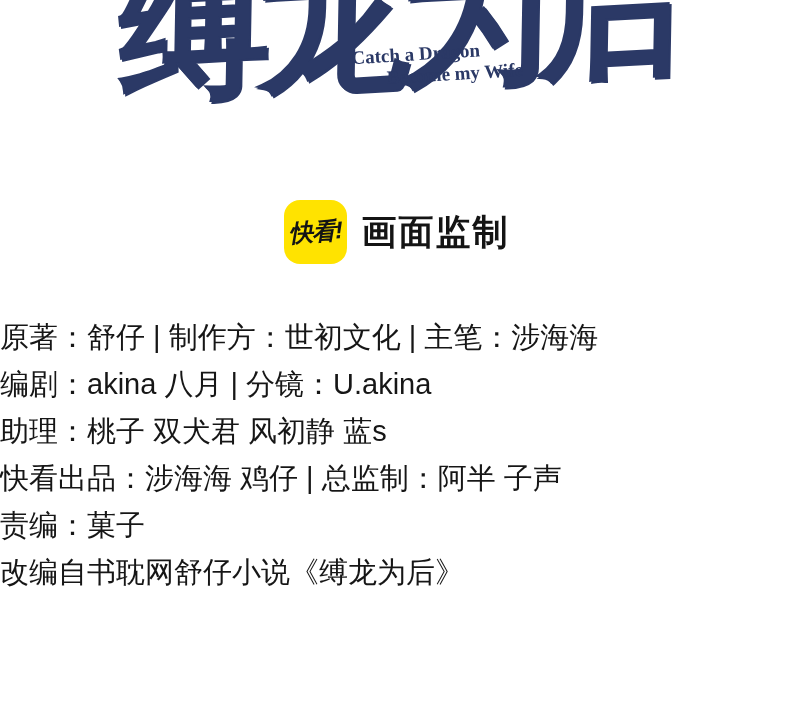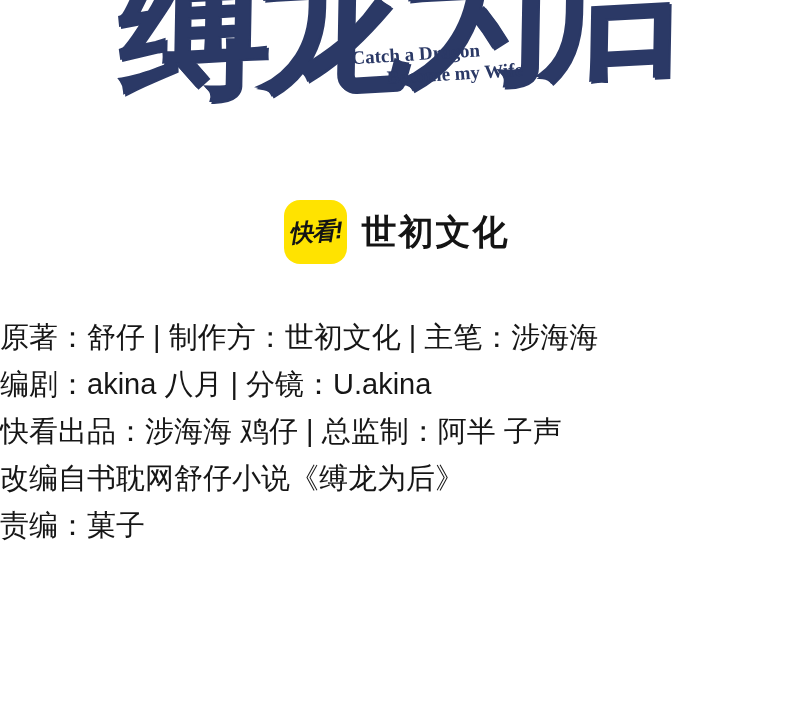--- a/index.html
+++ b/index.html
@@ -114,22 +114,23 @@
   <div class="subtitle">
     <div class="line1">Catch a Dragon</div>
     <div class="line2">Become my Wife</div>
   </div>
 </div>
 
 <div class="publisher-row">
   <div class="logo-box">
     <span class="logo-text">快看!</span>
   </div>
-  <div class="publisher-label">世初文化</div>
+  <div class="publisher-label">画面监制</div>
 </div>
 
 <div class="credits">
   <div class="credit-line">原著：舒仔 | 制作方：世初文化 | 主笔：涉海海</div>
   <div class="credit-line">编剧：akina 八月 | 分镜：U.akina</div>
+  <div class="credit-line">助理：桃子 双犬君 风初静 蓝s</div>
   <div class="credit-line">快看出品：涉海海 鸡仔 | 总监制：阿半 子声</div>
+  <div class="credit-line">责编：菓子</div>
   <div class="credit-line">改编自书耽网舒仔小说《缚龙为后》</div>
-  <div class="credit-line">责编：菓子</div>
 </div>
 
 </body></html>

